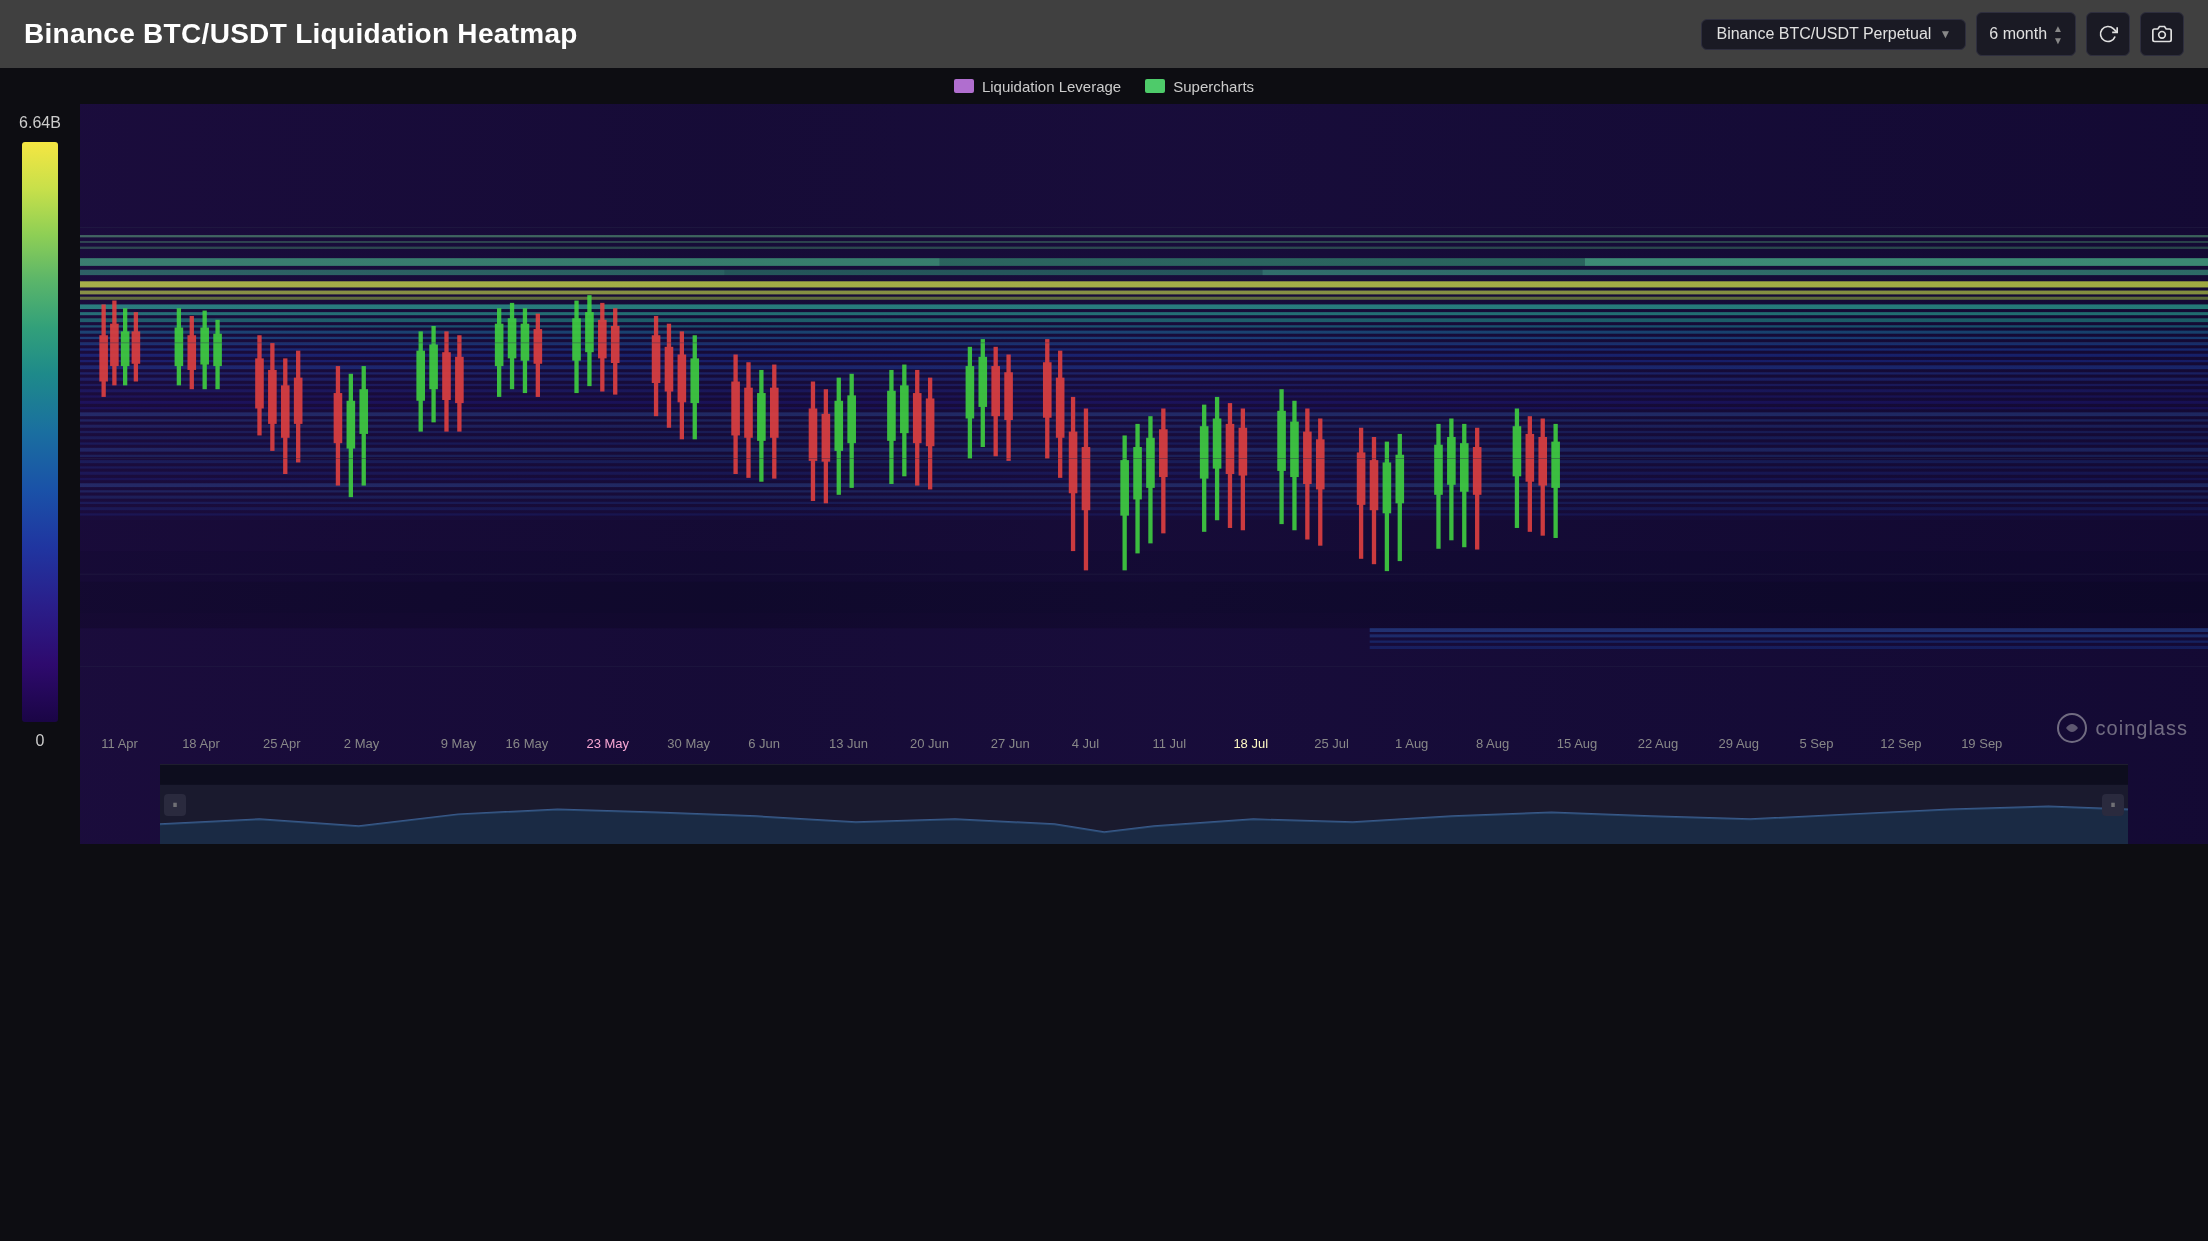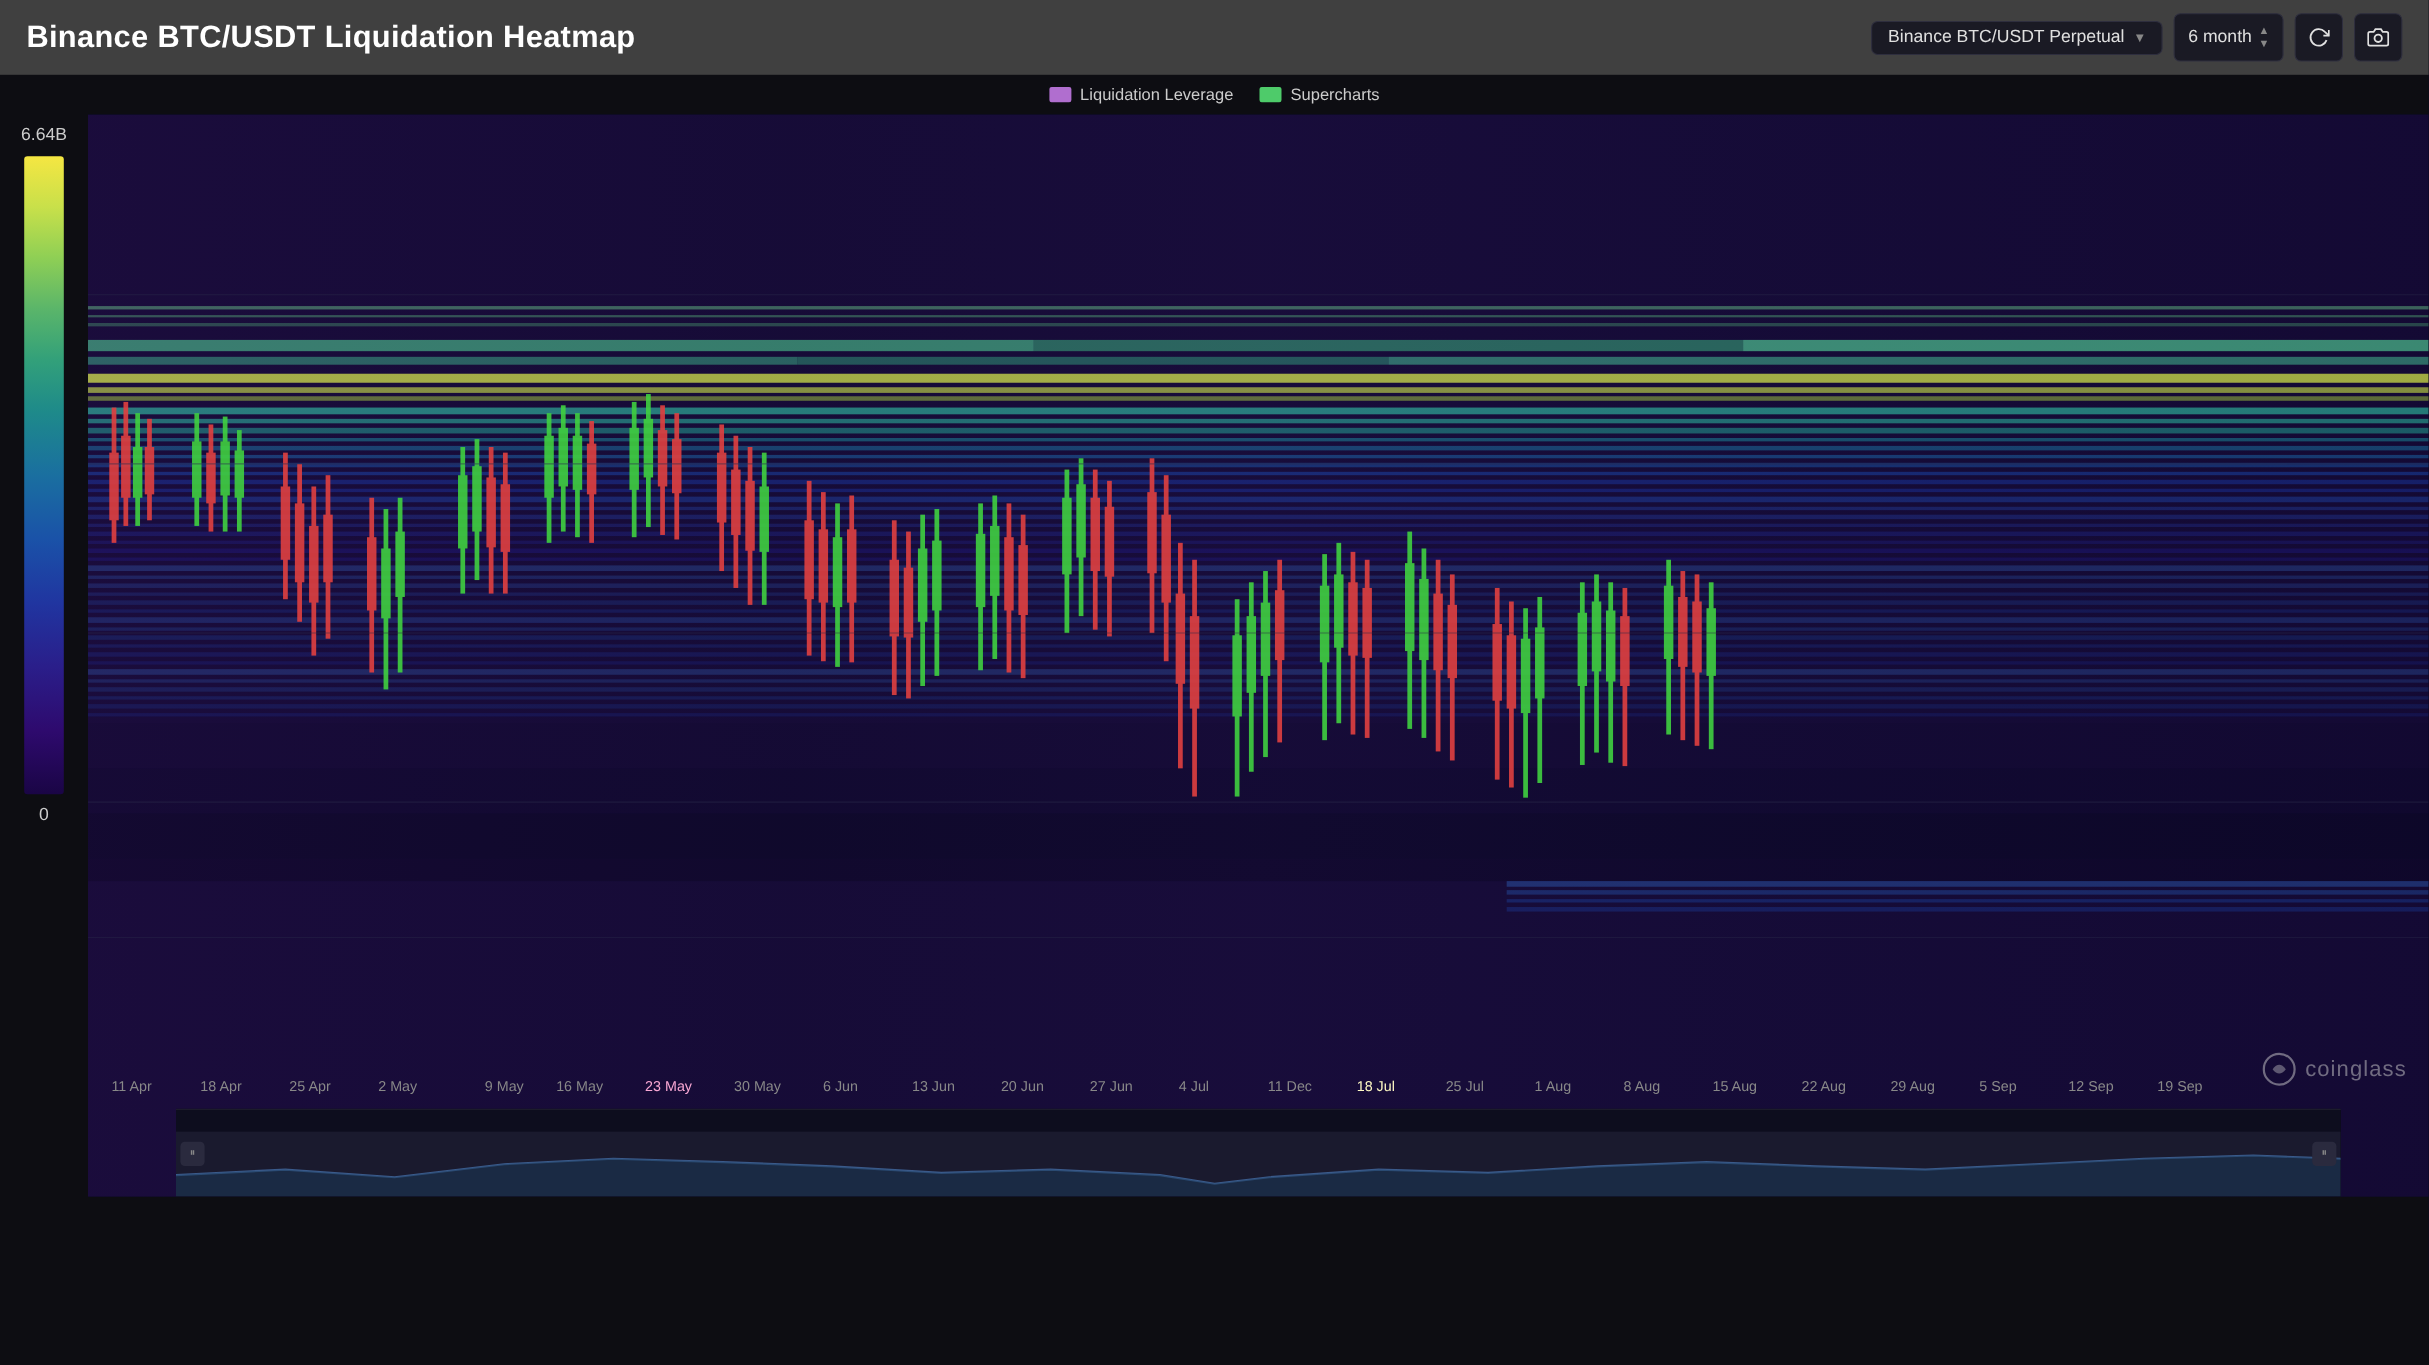--- a/index.html
+++ b/index.html
@@ -101,21 +101,21 @@
     .legend-color {
       width: 20px;
       height: 14px;
       border-radius: 2px;
     }
 
     
     .chart-wrapper {
       display: flex;
       position: relative;
-      height: 984px;
+      height: 740px;
     }
 
     
     .color-scale {
       width: 80px;
       display: flex;
       flex-direction: column;
       align-items: center;
       padding: 10px 0;
       gap: 6px;
@@ -536,21 +536,21 @@
       <span style="position:absolute; left:12.4%; font-size:13px; color:#888;">2 May</span>
       <span style="position:absolute; left:16.2%; font-size:13px; color:#888;margin-left:16px;">9 May</span>
       <span style="position:absolute; left:20%; font-size:13px; color:#888;">16 May</span>
       <span style="position:absolute; left:23.8%; font-size:13px; color:#f9a8d4;">23 May</span>
       <span style="position:absolute; left:27.6%; font-size:13px; color:#888;">30 May</span>
       <span style="position:absolute; left:31.4%; font-size:13px; color:#888;">6 Jun</span>
       <span style="position:absolute; left:35.2%; font-size:13px; color:#888;">13 Jun</span>
       <span style="position:absolute; left:39%; font-size:13px; color:#888;">20 Jun</span>
       <span style="position:absolute; left:42.8%; font-size:13px; color:#888;">27 Jun</span>
       <span style="position:absolute; left:46.6%; font-size:13px; color:#888;">4 Jul</span>
-      <span style="position:absolute; left:50.4%; font-size:13px; color:#888;">11 Dec</span>
+      <span style="position:absolute; left:50.4%; font-size:13px; color:#888;">11 Jul</span>
       <span style="position:absolute; left:54.2%; font-size:13px; color:#fef9c3;">18 Jul</span>
       <span style="position:absolute; left:58%; font-size:13px; color:#888;">25 Jul</span>
       <span style="position:absolute; left:61.8%; font-size:13px; color:#888;">1 Aug</span>
       <span style="position:absolute; left:65.6%; font-size:13px; color:#888;">8 Aug</span>
       <span style="position:absolute; left:69.4%; font-size:13px; color:#888;">15 Aug</span>
       <span style="position:absolute; left:73.2%; font-size:13px; color:#888;">22 Aug</span>
       <span style="position:absolute; left:77%; font-size:13px; color:#888;">29 Aug</span>
       <span style="position:absolute; left:80.8%; font-size:13px; color:#888;">5 Sep</span>
       <span style="position:absolute; left:84.6%; font-size:13px; color:#888;">12 Sep</span>
       <span style="position:absolute; left:88.4%; font-size:13px; color:#888;">19 Sep</span>

